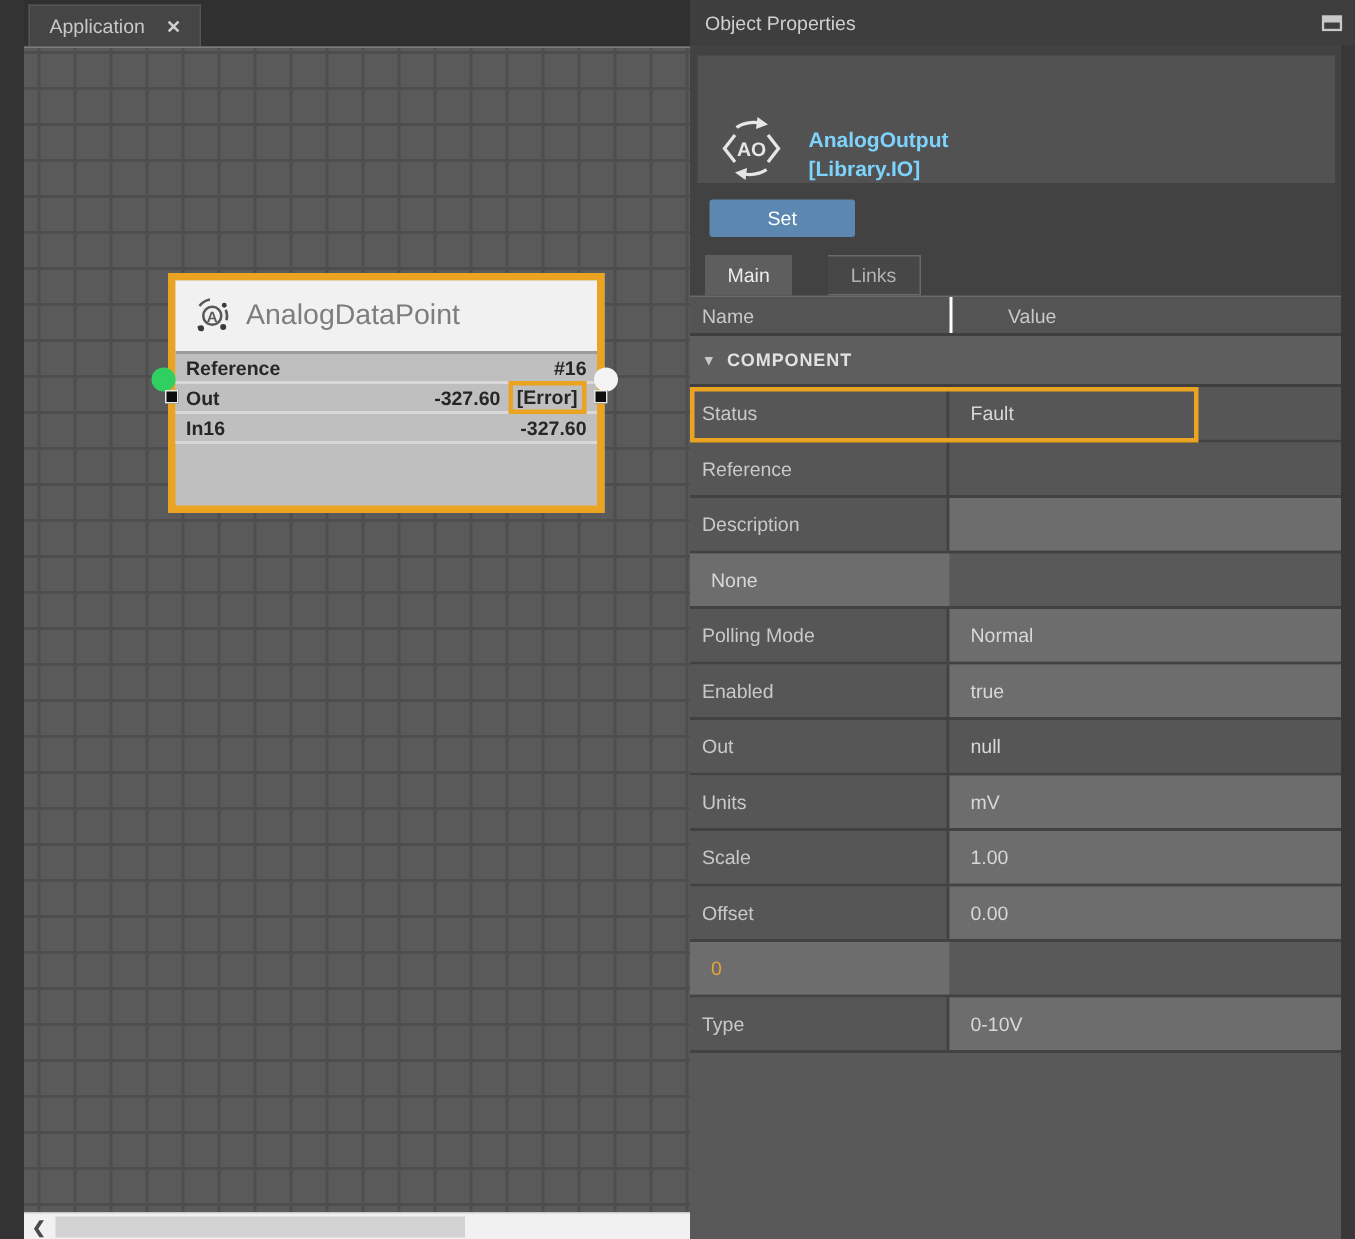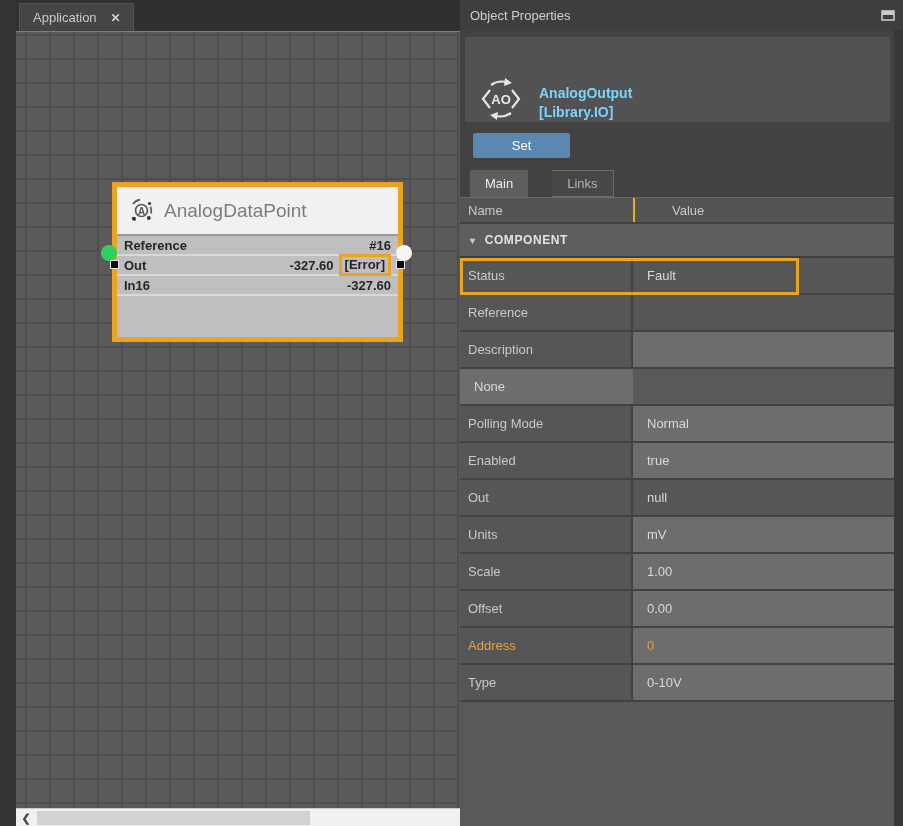--- a/index.html
+++ b/index.html
@@ -71,21 +71,21 @@
 
   .tabs-row { margin:12px 0 0 10px; display:flex; height:27px; flex:0 0 auto;gap:24px; }
   .ptab { padding:0 15px; display:flex; align-items:center; font-size:13px; cursor:pointer; }
   .ptab.active { background:#5e5e5e; color:#ededed; }
   .ptab.inactive { background:#474747; color:#b3b3b3; border:1px solid #6a6a6a; border-left:none; }
 
   .ptable { flex:1; background:#595959; margin-right:9px; display:flex; flex-direction:column; overflow:hidden;text-align:right; }
   .ptable-head { display:grid; grid-template-columns:173px 1fr; height:27px; background:#545454;
                  border-top:1px solid #6a6a6a; border-bottom:2px solid #3f3f3f; }
   .ptable-head > div { display:flex; align-items:center; padding-left:8px; color:#c8c8c8; font-size:13px; }
-  .ptable-head > div:last-child { border-left:2px solid #eab308;padding-left:37px; }
+  .ptable-head > div:last-child { border-left:2px solid #ffffff;padding-left:37px; }
 
   .section-row { height:34px; background:#5e5e5e; border-bottom:2px solid #3f3f3f;
                  display:flex; align-items:center; gap:9px; padding-left:10px;
                  color:#e2e2e2; font-size:12px; font-weight:bold; letter-spacing:0.6px; cursor:pointer; }
   .section-row .tri { font-size:10px; color:#c9c9c9; }
 
   .prow { display:grid; grid-template-columns:173px 1fr; height:37px;
           border-bottom:2px solid #424242; position:relative; }
   .prow .pname { background:#565656; color:#c9c9c9; font-size:13px; display:flex;
                  align-items:center; padding-left:8px; border-right:2px solid #424242; }
@@ -240,21 +240,20 @@
     </div>
     <div class="prow editable">
       <div class="pname">Scale</div>
       <div class="pvalue">1.00</div>
     </div>
     <div class="prow editable">
       <div class="pname">Offset</div>
       <div class="pvalue">0.00</div>
     </div>
     <div class="prow editable alert">
-      <div class="pname">Address</div>
       <div class="pvalue">0</div>
     </div>
     <div class="prow editable">
       <div class="pname">Type</div>
       <div class="pvalue">0-10V</div>
     </div>
   </div>
 
   <div class="right-strip"></div>
 </div>

